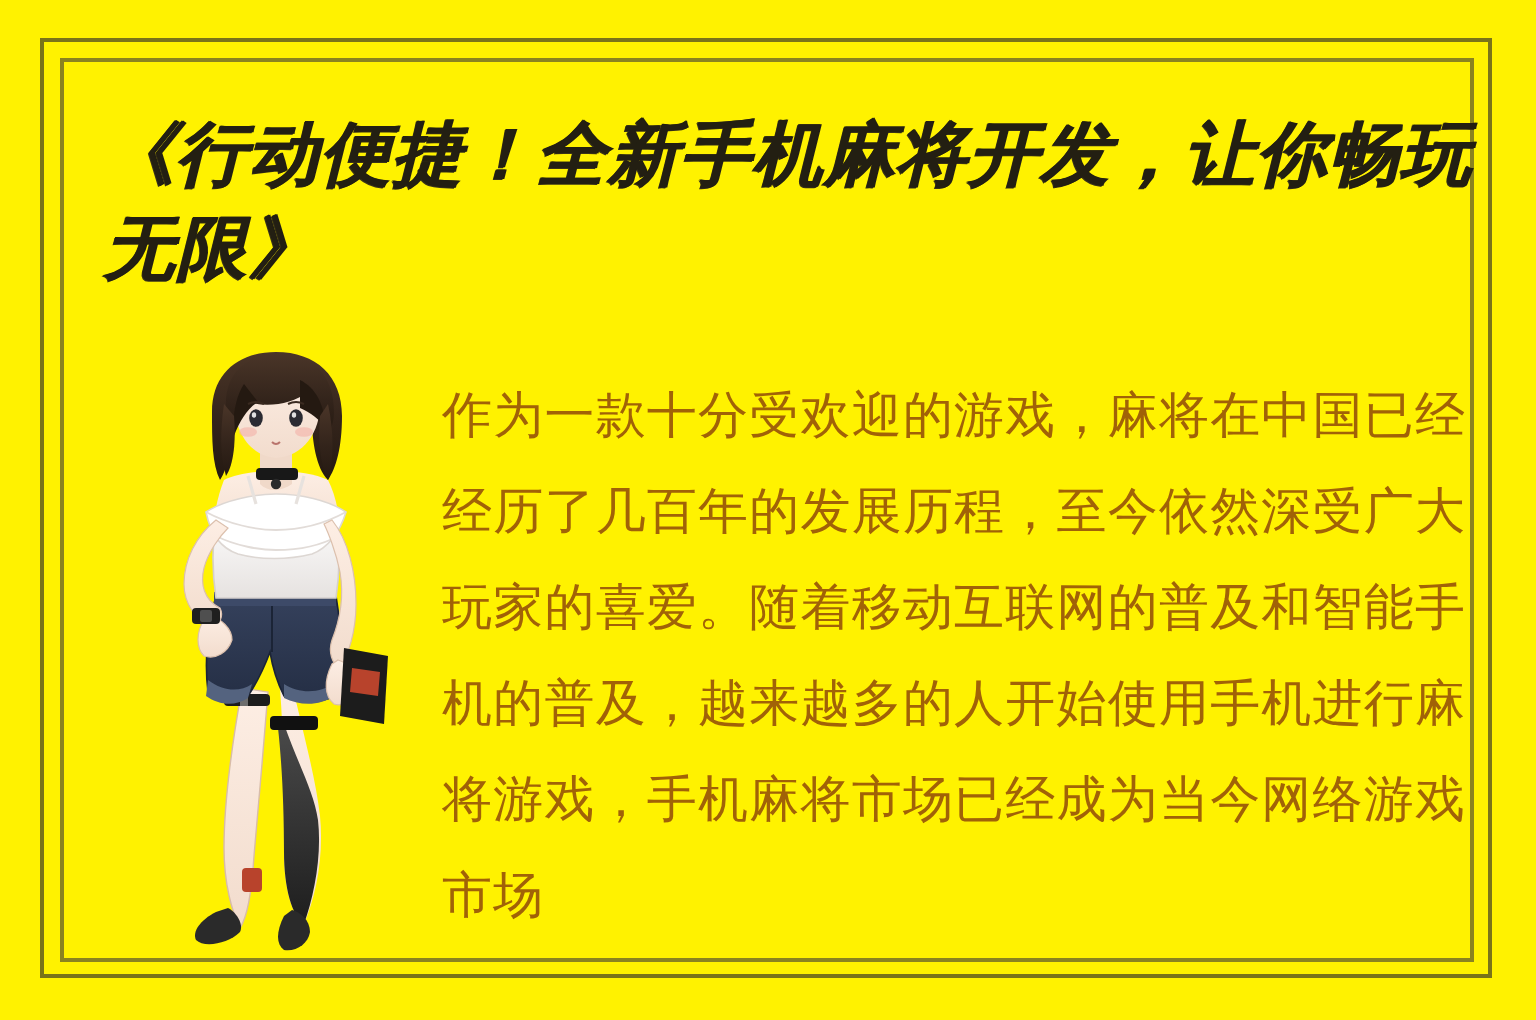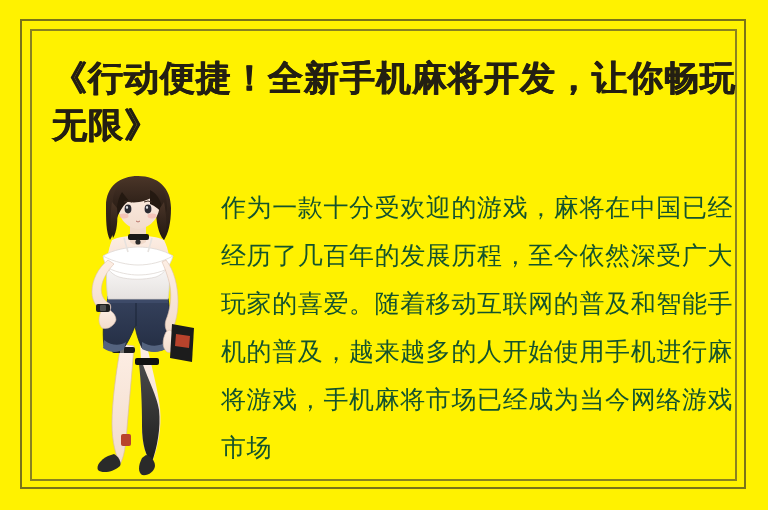--- a/index.html
+++ b/index.html
@@ -48,20 +48,21 @@
   
   .title {
     position: absolute;
     left: 52px;
     top: 54px;
     width: 684px;
     font-family: "DejaVu Serif", "Liberation Serif", serif;
     font-size: 35px;
     line-height: 47px;
     font-weight: 700;
+    font-style: italic;
     letter-spacing: 1px;
     color: #231f12;
     white-space: normal;
     word-break: break-all;
     text-shadow: 0.6px 0 0 #231f12, -0.4px 0.4px 0 #3a3318;
   }
 
   
   .illus {
     position: absolute;
@@ -76,21 +77,21 @@
   .bodytext {
     position: absolute;
     left: 221px;
     top: 184px;
     width: 512px;
     height: 288px;
     overflow: hidden;
     font-family: "DejaVu Sans", "Liberation Sans", sans-serif;
     font-size: 25px;
     line-height: 48px;
-    color: #14532d;
+    color: #a16207;
     text-align: justify;
     text-justify: inter-character;
     letter-spacing: 0.5px;
     word-break: break-all;
   }
 </style>
 </head>
 <body>
 
 <div id="card">

